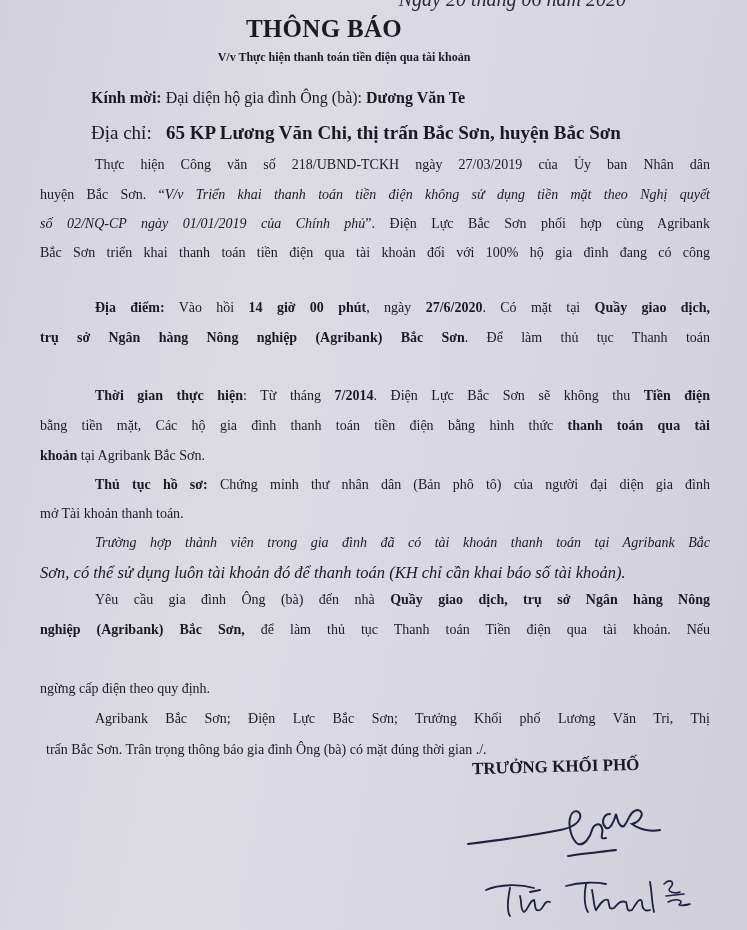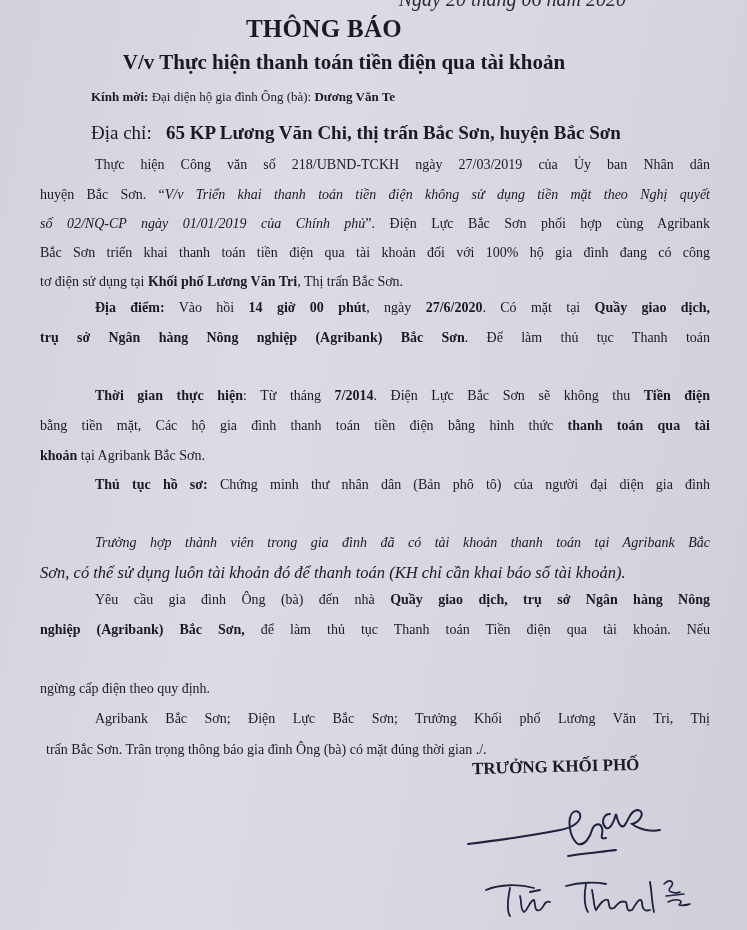--- a/index.html
+++ b/index.html
@@ -38,21 +38,21 @@
       font-weight: bold;
       font-size: 25px;
       letter-spacing: 0.3px;
     }
     .subtitle {
       position: absolute;
       top: 50px;
       left: 0; right: 0;
       text-align: center;
       font-weight: bold;
-      font-size: 21px;
+      font-size: 12px;
       padding-left: 40px;
     }
     .line {
       position: absolute;
       white-space: nowrap;
       font-size: 14px;
     }
     .b { font-weight: bold; }
     .i { font-style: italic; }
     .just {
@@ -84,39 +84,36 @@
 </head>
 <body>
 
 <div class="page">
 
   <div class="date-line">Ngày 20 tháng 06 năm 2020</div>
 
   <div class="title">THÔNG BÁO</div>
   <div class="subtitle">V/v Thực hiện thanh toán tiền điện qua tài khoản</div>
 
-  <div class="line" style="left:91px; top:89px; font-size:13px;">
+  <div class="line" style="left:91px; top:89px; font-size:16px;">
     <span class="b">Kính mời:</span><span> Đại diện hộ gia đình Ông (bà): </span><span class="b">Dương Văn Te</span>
   </div>
 
   <div class="line" style="left:91px; top:122px; font-size:19px;">
     <span>Địa chỉ:</span>&nbsp;&nbsp;&nbsp;<span class="b">65 KP Lương Văn Chi, thị trấn Bắc Sơn, huyện Bắc Sơn</span>
   </div>
 
   <div class="line indent just" style="top:157px;">Thực hiện Công văn số 218/UBND-TCKH ngày 27/03/2019 của Ủy ban Nhân dân</div>
   <div class="line just" style="top:187px;">
     <span>huyện Bắc Sơn. “</span><span class="i">V/v Triển khai thanh toán tiền điện không sử dụng tiền mặt theo Nghị quyết</span>
   </div>
   <div class="line just" style="top:216px;">
     <span class="i">số 02/NQ-CP ngày 01/01/2019 của Chính phủ</span><span>”. Điện Lực Bắc Sơn phối hợp cùng Agribank</span>
   </div>
   <div class="line just" style="top:245px;">Bắc Sơn triển khai thanh toán tiền điện qua tài khoản đối với 100% hộ gia đình đang có công</div>
-  <div class="line" style="left:40px; top:274px;">
-    <span>tơ điện sử dụng tại </span><span class="b">Khối phố Lương Văn Tri</span><span>, Thị trấn Bắc Sơn.</span>
-  </div>
 
   <div class="line indent just" style="top:300px;">
     <span class="b">Địa điểm:</span><span> Vào hồi </span><span class="b">14 giờ 00 phút</span><span>, ngày </span><span class="b">27/6/2020</span><span>. Có mặt tại </span><span class="b">Quầy giao dịch,</span>
   </div>
   <div class="line just" style="top:330px;">
     <span class="b">trụ sở Ngân hàng Nông nghiệp (Agribank) Bắc Sơn</span><span>. Để làm thủ tục Thanh toán</span>
   </div>
 
   <div class="line indent just" style="top:388px;">
     <span class="b">Thời gian thực hiện</span><span>: Từ tháng </span><span class="b">7/2014</span><span>. Điện Lực Bắc Sơn sẽ không thu </span><span class="b">Tiền điện</span>
@@ -124,20 +121,21 @@
   <div class="line just" style="top:418px;">
     <span>bằng tiền mặt, Các hộ gia đình thanh toán tiền điện bằng hình thức </span><span class="b">thanh toán qua tài</span>
   </div>
   <div class="line" style="left:40px; top:448px;">
     <span class="b">khoản</span><span> tại Agribank Bắc Sơn.</span>
   </div>
 
   <div class="line indent just" style="top:477px;">
     <span class="b">Thủ tục hồ sơ:</span><span> Chứng minh thư nhân dân (Bản phô tô) của người đại diện gia đình</span>
   </div>
+  <div class="line" style="left:40px; top:506px;">mở Tài khoản thanh toán.</div>
 
   <div class="line i indent just" style="top:535px;">Trường hợp thành viên trong gia đình đã có tài khoản thanh toán tại Agribank Bắc</div>
   <div class="line i" style="left:40px; top:563px; font-size:16.5px;">Sơn, có thể sử dụng luôn tài khoản đó để thanh toán (KH chỉ cần khai báo số tài khoản).</div>
 
   <div class="line indent just" style="top:592px;">
     <span>Yêu cầu gia đình Ông (bà) đến nhà </span><span class="b">Quầy giao dịch, trụ sở Ngân hàng Nông</span>
   </div>
   <div class="line just" style="top:622px;">
     <span class="b">nghiệp (Agribank) Bắc Sơn,</span><span> để làm thủ tục Thanh toán Tiền điện qua tài khoản. Nếu</span>
   </div>

